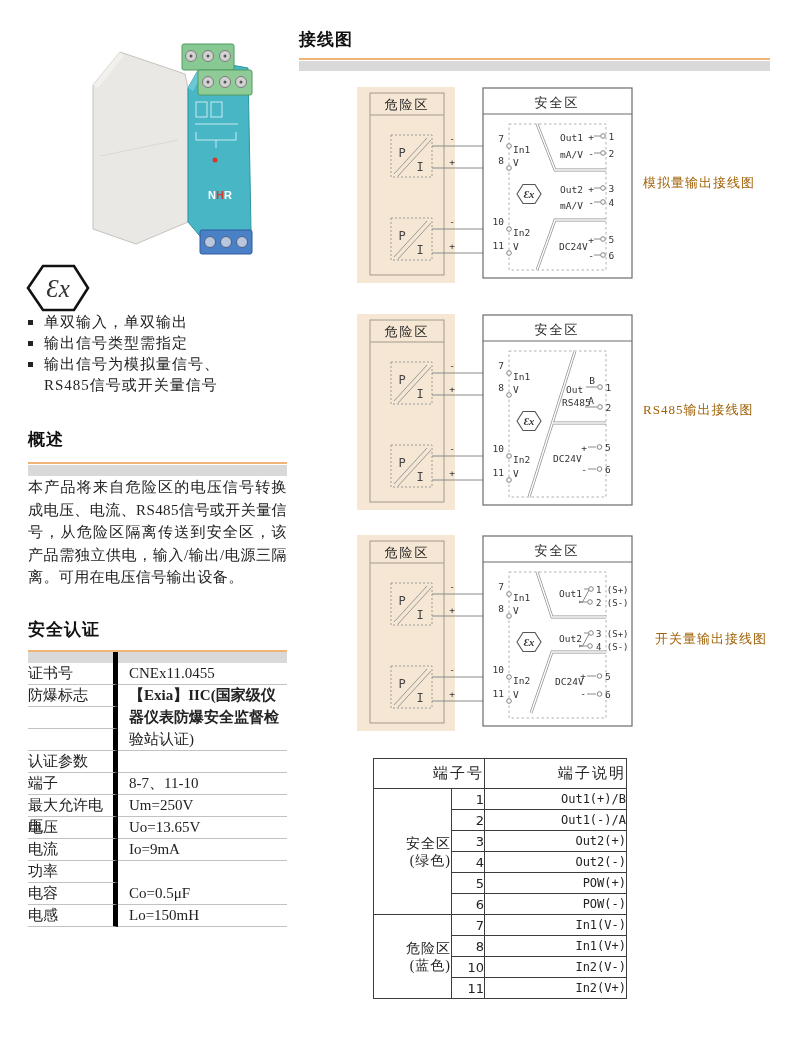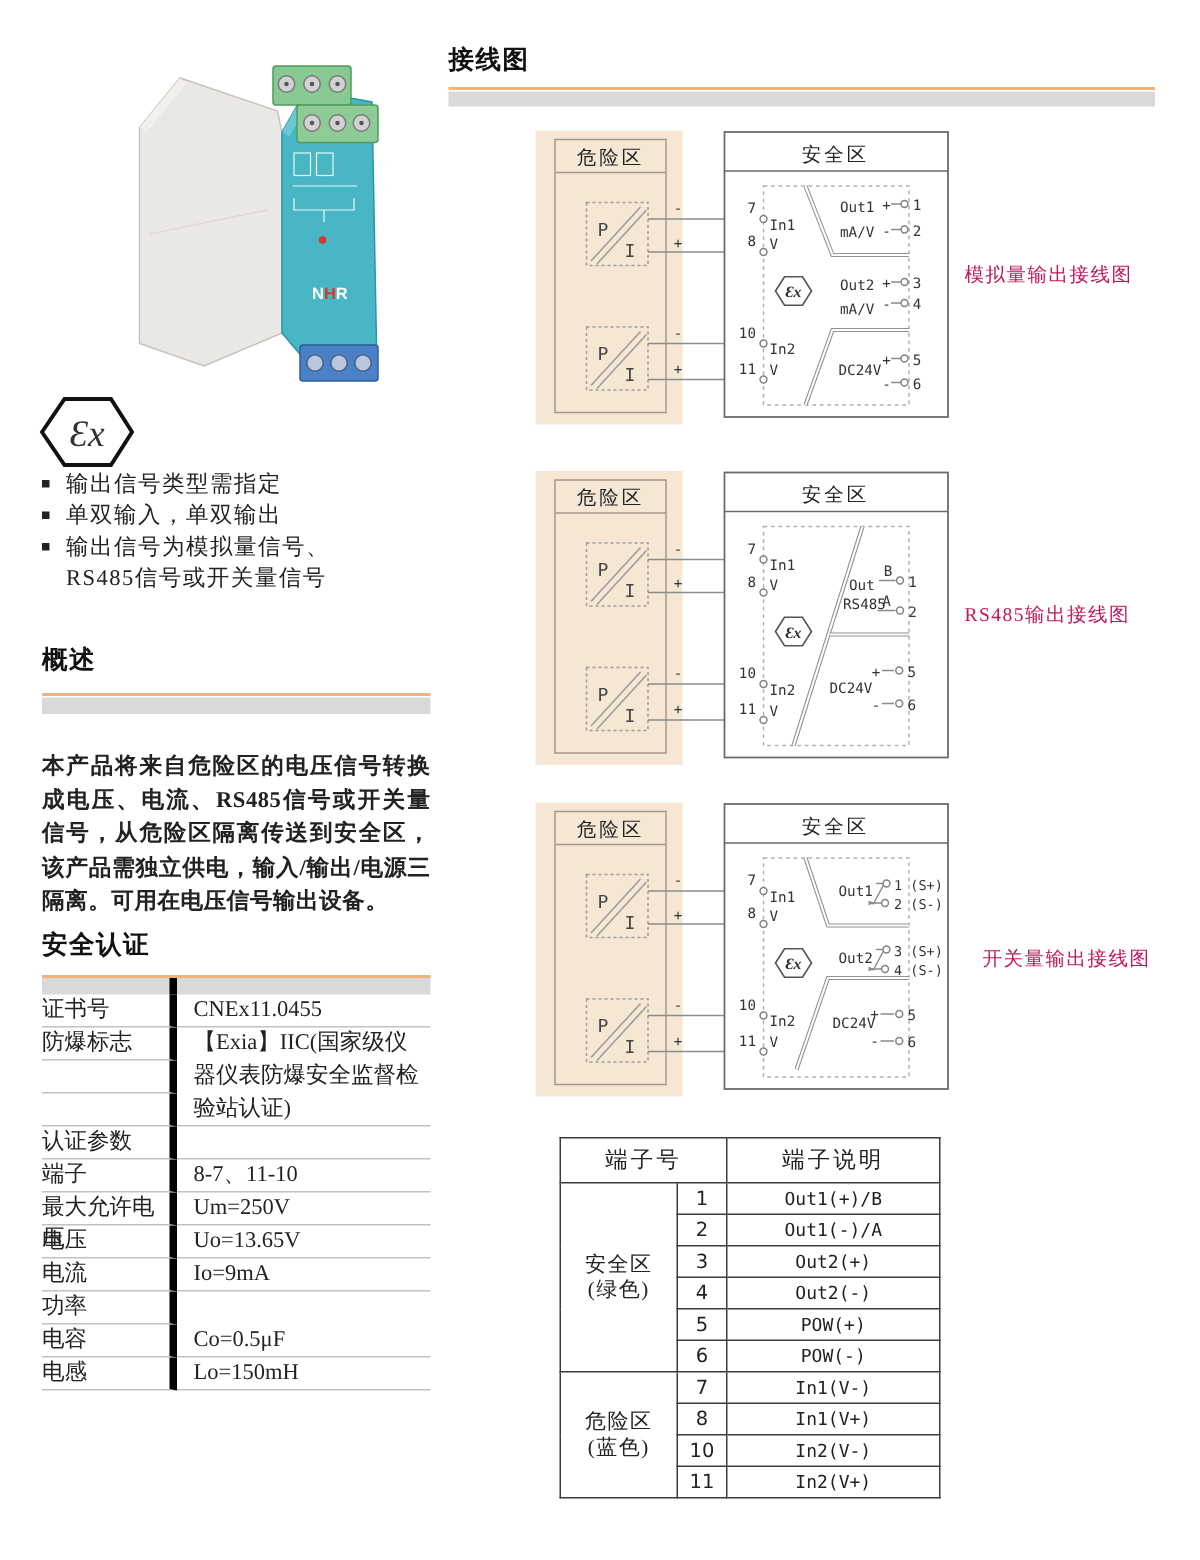--- a/index.html
+++ b/index.html
@@ -16,38 +16,38 @@
 
   
   .bullets{left:28px;top:312px;width:262px;}
   .bullet-line{display:flex;align-items:center;height:21px;font-size:15px;letter-spacing:1px;color:#222;}
   .bullet-sq{width:5px;height:5px;background:#222;margin-right:11px;flex:0 0 auto;}
   .bullet-sp{width:5px;margin-right:11px;flex:0 0 auto;}
 
   
   .overview{left:28px;top:430px;width:259px;}
   .overview .accent-line{margin-top:12px;}
-  .overview-body{margin-top:24px;font-size:15px;line-height:22.5px;text-align:justify;color:#222;letter-spacing:0.4px;font-weight:bold;}
+  .overview-body{margin-top:0;font-size:15px;line-height:22.5px;text-align:justify;color:#222;letter-spacing:0.4px;}
 
   
   .cert{left:28px;top:620px;width:259px;}
   .cert .accent-line{margin-top:10px;}
   .cert-row{display:flex;height:22px;line-height:21px;font-size:15px;color:#222;}
   .cert-row .cl{width:90px;border-right:5px solid #000000;border-bottom:1px solid #c2c2c2;box-sizing:border-box;}
   .cert-row .cv{flex:1;padding-left:11px;border-bottom:1px solid #c2c2c2;}
   .cert-row.head{height:11px;background:#d9d9d9;}
   .cert-row.head .cl,.cert-row.head .cv{border-bottom:none;}
-  .cert-row .cv.nob{border-bottom:none;}
+  .cert-row .cv.nob{border-bottom:none;font-weight:bold;}
 
   
   .wiring-head{left:299px;top:30px;width:471px;}
   .wiring-head .accent-line{margin-top:8px;}
   .wiring-head .gray-bar{height:10px;}
 
-  .diagram-caption{font-size:13px;letter-spacing:1px;color:#be185d;}
+  .diagram-caption{font-size:13px;letter-spacing:1px;color:#a16207;}
 
   
   svg text{fill:#333;}
   .zh{font-family:"Liberation Serif","DejaVu Serif",serif;font-size:13px;letter-spacing:2px;fill:#222;}
   .mn{font-family:"DejaVu Sans Mono",monospace;font-size:9.5px;}
   .mn-s{font-family:"DejaVu Sans Mono",monospace;font-size:9px;}
   .pi-t{font-family:"DejaVu Sans Mono",monospace;font-size:12px;fill:#444;}
   .exd{font-family:"Liberation Serif",serif;font-size:10.5px;font-style:italic;font-weight:bold;fill:#333;}
   .wire{stroke:#8a8a8a;stroke-width:1;}
   .tcirc{fill:#fff;stroke:#828282;stroke-width:1;}
@@ -55,21 +55,21 @@
   .safebox{fill:#fff;stroke:#6b6b6b;stroke-width:1.2;}
   .dashbox{fill:none;stroke:#b0b0b0;stroke-width:1;stroke-dasharray:2.5 2.5;}
   .pibox{fill:none;stroke:#9a9a9a;stroke-width:1;stroke-dasharray:2 2;}
   .pidiag{stroke:#9a9a9a;stroke-width:1;}
   .iso1{fill:none;stroke:#909090;stroke-width:2.8;}
   .iso2{fill:none;stroke:#ffffff;stroke-width:1.4;}
   .hex{fill:none;stroke:#555;stroke-width:1.1;}
 
   
   table.tt{position:absolute;left:373px;top:758px;border-collapse:collapse;table-layout:fixed;}
-  table.tt td{border:1px solid #3c3c3c;text-align:center;padding:0;}
+  table.tt td{border:1px solid #3c3c3c;text-align:right;padding:0;}
   .tt-head td{height:29px;font-size:15px;letter-spacing:2px;color:#222;}
   .tt-row td{height:20px;}
   .tt-n{font-family:"DejaVu Sans","Liberation Sans",sans-serif;font-size:13px;color:#222;}
   .tt-d{font-family:"DejaVu Sans Mono",monospace;font-size:12px;color:#222;}
   .tt-group{font-size:14px;letter-spacing:1px;color:#222;line-height:17px;}
 </style>
 </head>
 <body>
 
 <svg class="abs" style="left:78px;top:36px;" width="180" height="220" viewBox="0 0 180 220">
@@ -117,25 +117,25 @@
 </svg>
 
 <svg class="abs" style="left:24px;top:262px;" width="70" height="52" viewBox="0 0 70 52">
   <polygon points="4,26 19,4 50,4 64,26 50,48 19,48" fill="none" stroke="#111" stroke-width="2.6"></polygon>
   <text x="34" y="35" text-anchor="middle" font-family="Liberation Serif,serif" font-size="25" font-style="italic" fill="#111">Ɛx</text>
 </svg>
 
 <div class="abs bullets">
   <div class="bullet-line">
     <span class="bullet-sq"></span>
-    <span>输出信号类型需指定</span>
+    <span>单双输入，单双输出</span>
   </div>
   <div class="bullet-line">
     <span class="bullet-sq"></span>
-    <span>单双输入，单双输出</span>
+    <span>输出信号类型需指定</span>
   </div>
   <div class="bullet-line">
     <span class="bullet-sq"></span>
     <span>输出信号为模拟量信号、</span>
   </div>
   <div class="bullet-line">
     <span class="bullet-sp"></span>
     <span>RS485信号或开关量信号</span>
   </div>
 </div>

